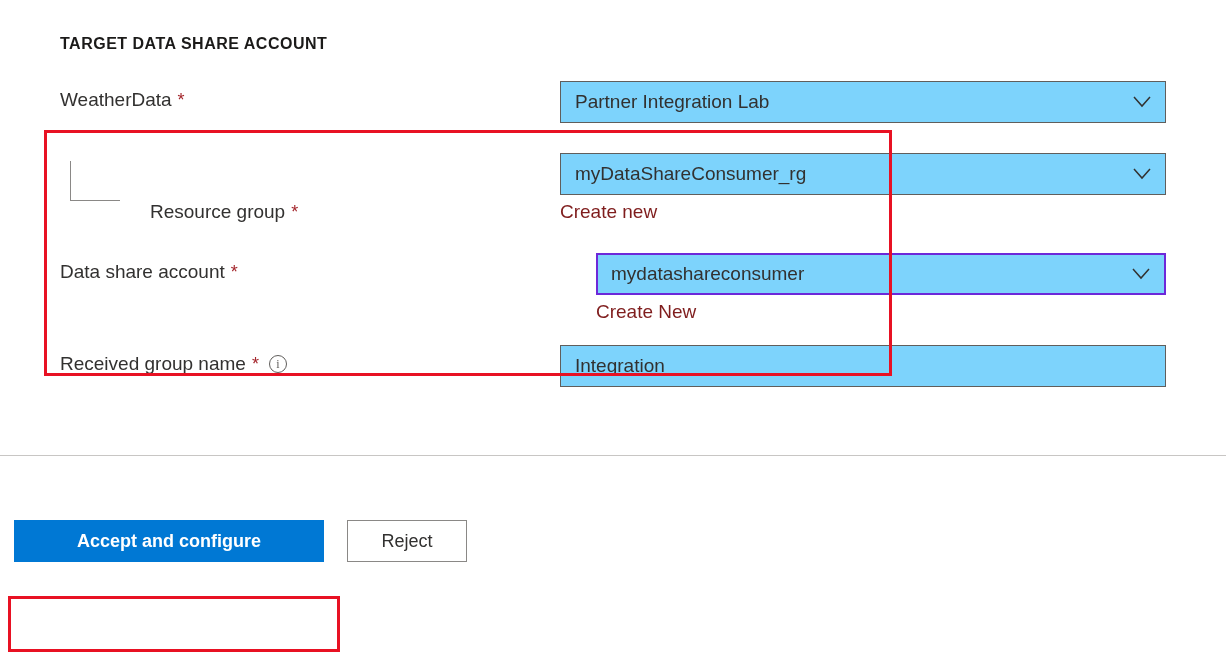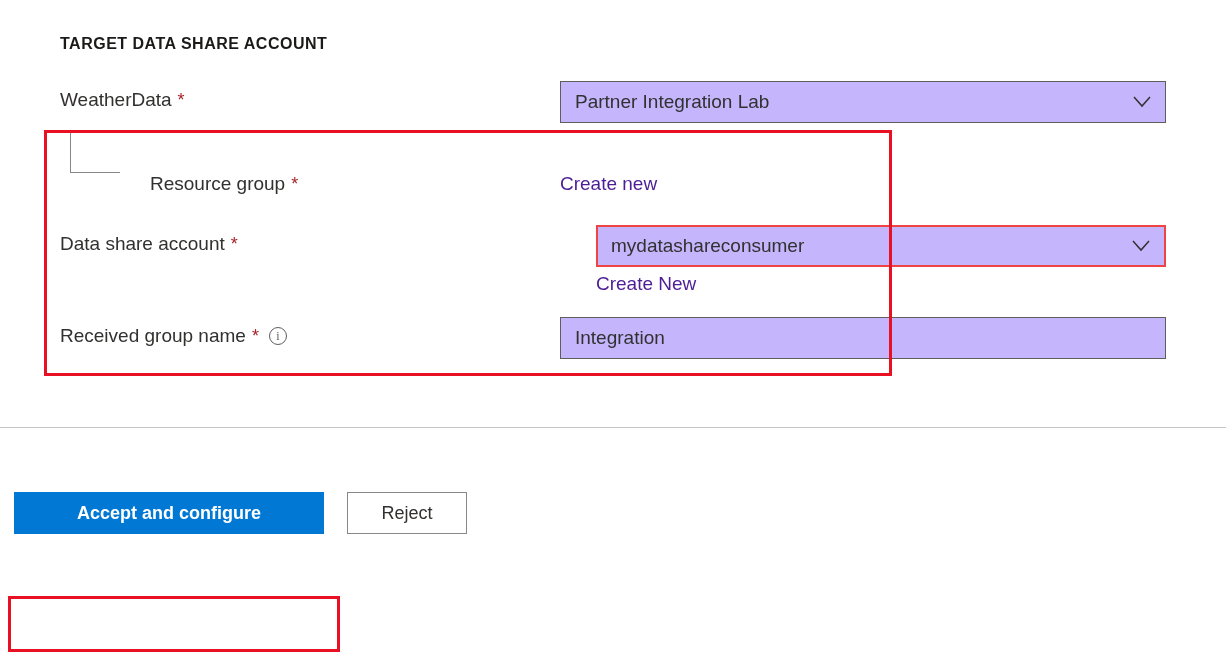--- a/index.html
+++ b/index.html
@@ -70,46 +70,46 @@
       font-family: Georgia, serif;
     }
     .input-col {
       flex: 1;
       max-width: 640px;
     }
     .select-control, .text-control {
       width: 100%;
       height: 42px;
       border: 1px solid #605e5c;
-      background: #c4b5fd;
+      background: #7dd3fc;
       display: flex;
       align-items: center;
       padding: 0 14px;
       font-size: 19px;
       color: #323130;
       cursor: pointer;
       position: relative;
     }
     .select-control.focused {
-      border: 2px solid #ef4444;
+      border: 2px solid #6d28d9;
       padding: 0 13px;
     }
     .select-control .chevron {
       position: absolute;
       right: 14px;
       top: 50%;
       transform: translateY(-50%);
     }
     .chevron svg {
       width: 18px;
       height: 12px;
       display: block;
     }
     .create-link {
-      color: #4c1d95;
+      color: #7f1d1d;
       font-size: 19px;
       margin-top: 6px;
       cursor: pointer;
       display: inline-block;
     }
     .highlight-box {
       border: 3px solid #e81123;
       position: absolute;
       pointer-events: none;
     }
@@ -180,20 +180,28 @@
     </div>
   </div>
 
   <div class="form-row" style="margin-top:30px;align-items:flex-end;">
     <div class="label-col" style="padding-left:10px;">
       <span class="indent-connector"></span>
       <span>Resource group</span>
       <span class="required">*</span>
     </div>
     <div class="input-col">
+      <div class="select-control">
+        <span>myDataShareConsumer_rg</span>
+        <span class="chevron">
+          <svg viewBox="0 0 18 12">
+              <path d="M1 1 L9 10 L17 1" stroke="#323130" stroke-width="1.5" fill="none"></path>
+            </svg>
+        </span>
+      </div>
       <span class="create-link">Create new</span>
     </div>
   </div>
 
   <div class="form-row" style="margin-top:30px;gap:36px;">
     <div class="label-col">
       <span>Data share account</span>
       <span class="required">*</span>
     </div>
     <div class="input-col">

